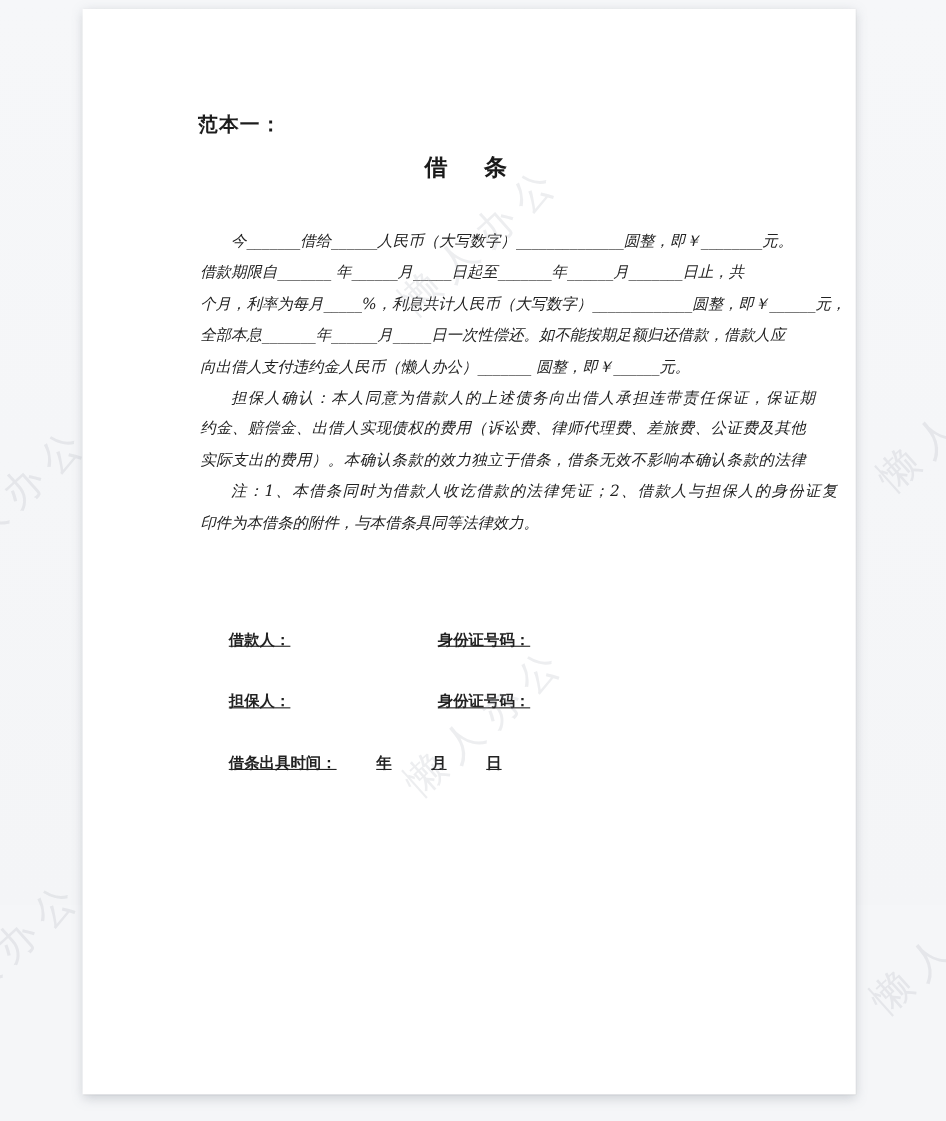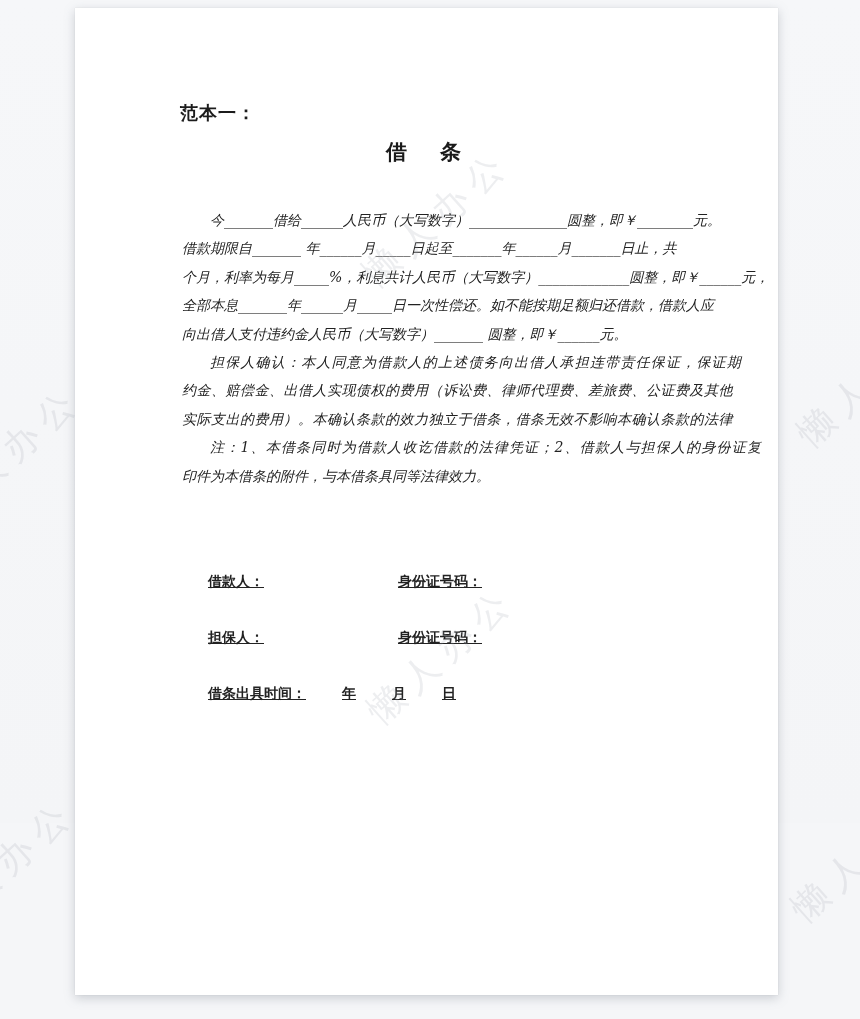--- a/index.html
+++ b/index.html
@@ -119,21 +119,21 @@
 
     <div class="tpl-label">范本一：</div>
 
     <div class="doc-title">借　条</div>
 
     <div class="body-text">
       <div class="line indent">今_______借给______人民币（大写数字）______________圆整，即￥________元。</div>
       <div class="line">借款期限自_______ 年______月_____日起至_______年______月_______日止，共</div>
       <div class="line">个月，利率为每月_____%，利息共计人民币（大写数字）_____________圆整，即￥______元，</div>
       <div class="line">全部本息_______年______月_____日一次性偿还。如不能按期足额归还借款，借款人应</div>
-      <div class="line">向出借人支付违约金人民币（大写数字）_______ 圆整，即￥______元。</div>
+      <div class="line">向出借人支付违约金人民币（懒人办公）_______ 圆整，即￥______元。</div>
       <div class="line indent just-first">担保人确认：本人同意为借款人的上述债务向出借人承担连带责任保证，保证期</div>
       <div class="line just">约金、赔偿金、出借人实现债权的费用（诉讼费、律师代理费、差旅费、公证费及其他</div>
       <div class="line just">实际支出的费用）。本确认条款的效力独立于借条，借条无效不影响本确认条款的法律</div>
       <div class="line indent just-first">注：1、本借条同时为借款人收讫借款的法律凭证；2、借款人与担保人的身份证复</div>
       <div class="line">印件为本借条的附件，与本借条具同等法律效力。</div>
     </div>
 
     <div class="sig-row sig1">
       <span class="sig-a">借款人：</span>
       <span class="sig-b">身份证号码：</span>

